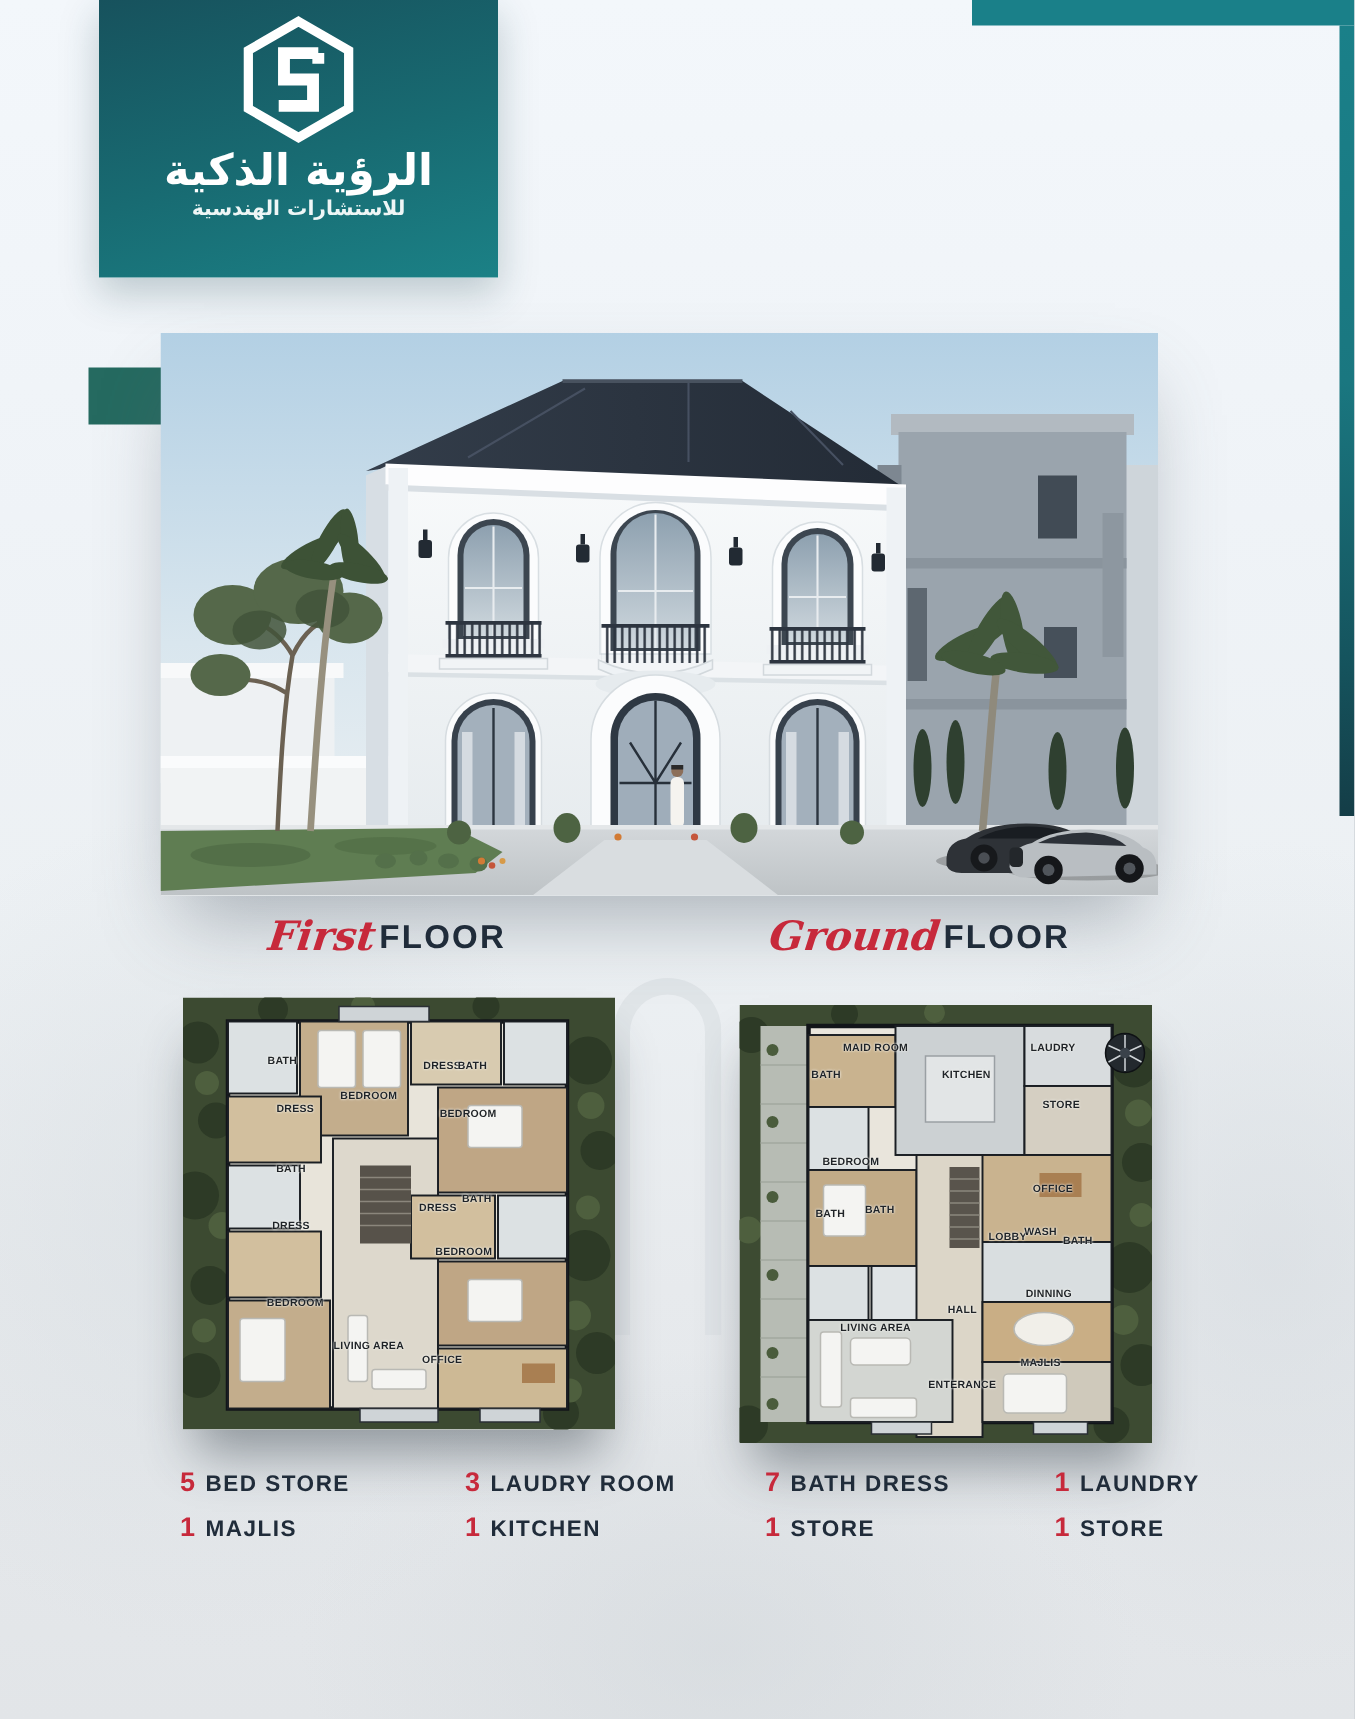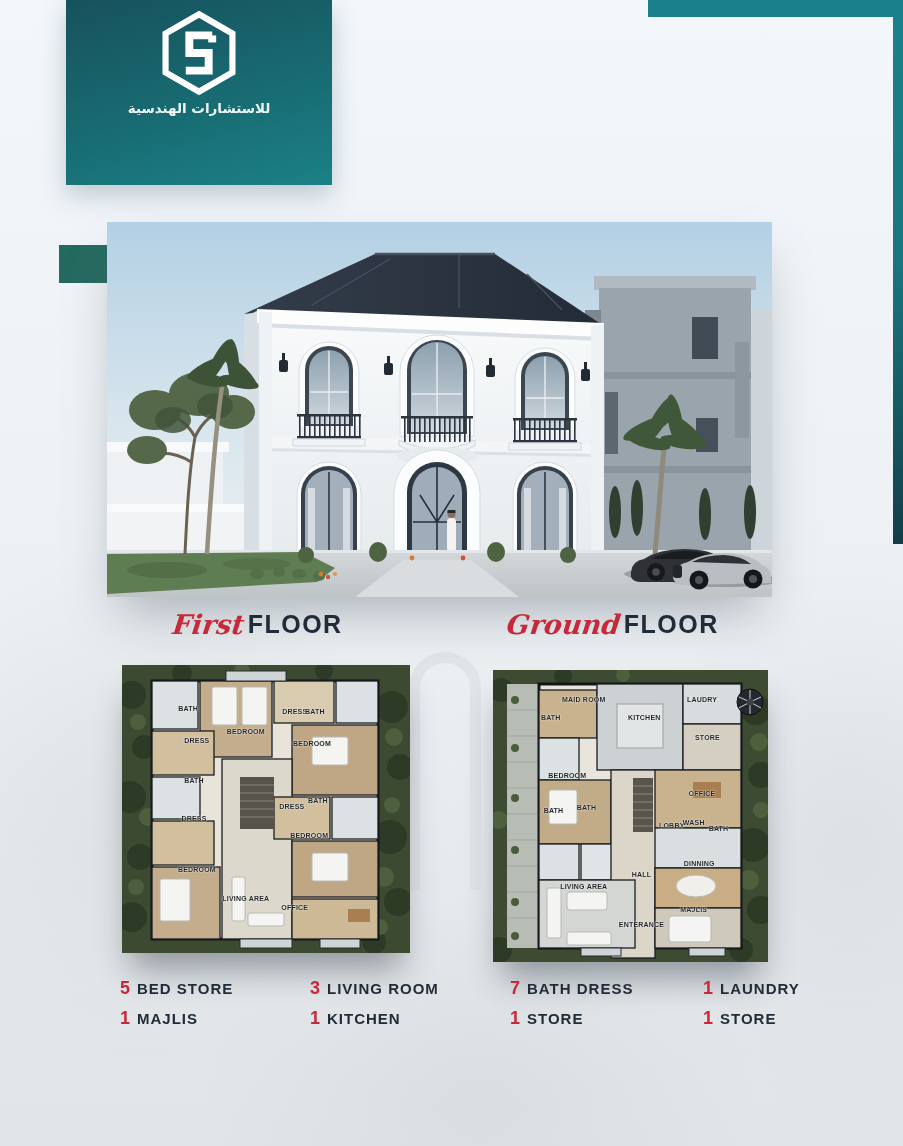--- a/index.html
+++ b/index.html
@@ -40,21 +40,21 @@
   .hero{position:absolute;left:107px;top:222px;width:665px;height:375px;
     box-shadow:0 26px 48px -12px rgba(90,102,112,.45);}
   .hero svg{display:block;}
   
   .floor-title{position:absolute;white-space:nowrap;text-align:center;}
   .ft-first{left:148px;top:608px;width:220px;}
   .ft-ground{left:500px;top:608px;width:226px;}
   .script-word{display:inline-block;font-family:"DejaVu Serif",serif;font-style:italic;font-weight:bold;
     font-size:27px;color:#c7293b;transform:skewX(-7deg);margin-right:3px;position:relative;top:1px;}
   .floor-word{display:inline-block;font-family:"Liberation Sans",sans-serif;font-weight:700;
-    font-size:25px;letter-spacing:1.5px;color:#202c3a;}
+    font-size:22px;letter-spacing:1.5px;color:#202c3a;}
   
   .plan{position:absolute;box-shadow:0 24px 32px -8px rgba(45,55,65,.45);}
   .plan-first{left:122px;top:665px;width:288px;height:288px;}
   .plan-ground{left:493px;top:670px;width:275px;height:292px;}
   .plan svg{display:block;width:100%;height:100%;}
   .plan-labels{position:absolute;inset:0;}
   .plan-label{
     position:absolute;transform:translate(-50%,-50%);
     font-size:7px;font-weight:700;letter-spacing:.2px;color:#1f2327;white-space:nowrap;
     text-shadow:0 0 2px rgba(250,249,245,.9),0 0 1px rgba(250,249,245,.9);
@@ -82,20 +82,21 @@
   <div class="top-bar" style="background:#1a8089;"></div>
   <div class="right-strip"></div>
   <div class="teal-square" style="background:#256a60;"></div>
 
   <div class="logo-box">
     <svg class="logo-mark" width="88" height="88" viewBox="0 0 100 100">
       <path d="M50 6 L88 28 L88 72 L50 94 L12 72 L12 28 Z" fill="none" stroke="#ffffff" stroke-width="7" stroke-linejoin="miter"></path>
       <path d="M65 30 L39 30 L39 50 L61 50 L61 70 L35 70" fill="none" stroke="#ffffff" stroke-width="9"></path>
       <path d="M65 30 L65 38" fill="none" stroke="#ffffff" stroke-width="9"></path>
     </svg>
+    <div class="logo-title">الرؤية الذكية</div>
     <div class="logo-sub">للاستشارات الهندسية</div>
   </div>
 
   <div class="hero">
     <svg width="665" height="375" viewBox="0 0 665 375">
       <defs>
         <linearGradient id="skyG" x1="0" y1="0" x2="0" y2="1">
           <stop offset="0" stop-color="#b3d0e4"></stop>
             <stop offset=".55" stop-color="#d9e6ee"></stop>
             <stop offset="1" stop-color="#edf1f3"></stop>
@@ -507,21 +508,21 @@
         <span class="stat-label">BED STORE</span>
       </div>
       <div class="stat-item">
         <span class="stat-count">1</span>
         <span class="stat-label">MAJLIS</span>
       </div>
     </div>
     <div class="stat-col sc2">
       <div class="stat-item">
         <span class="stat-count">3</span>
-        <span class="stat-label">LIVING ROOM</span>
+        <span class="stat-label">LAUDRY ROOM</span>
       </div>
       <div class="stat-item">
         <span class="stat-count">1</span>
         <span class="stat-label">KITCHEN</span>
       </div>
     </div>
     <div class="stat-col sc3">
       <div class="stat-item">
         <span class="stat-count">7</span>
         <span class="stat-label">BATH DRESS</span>

